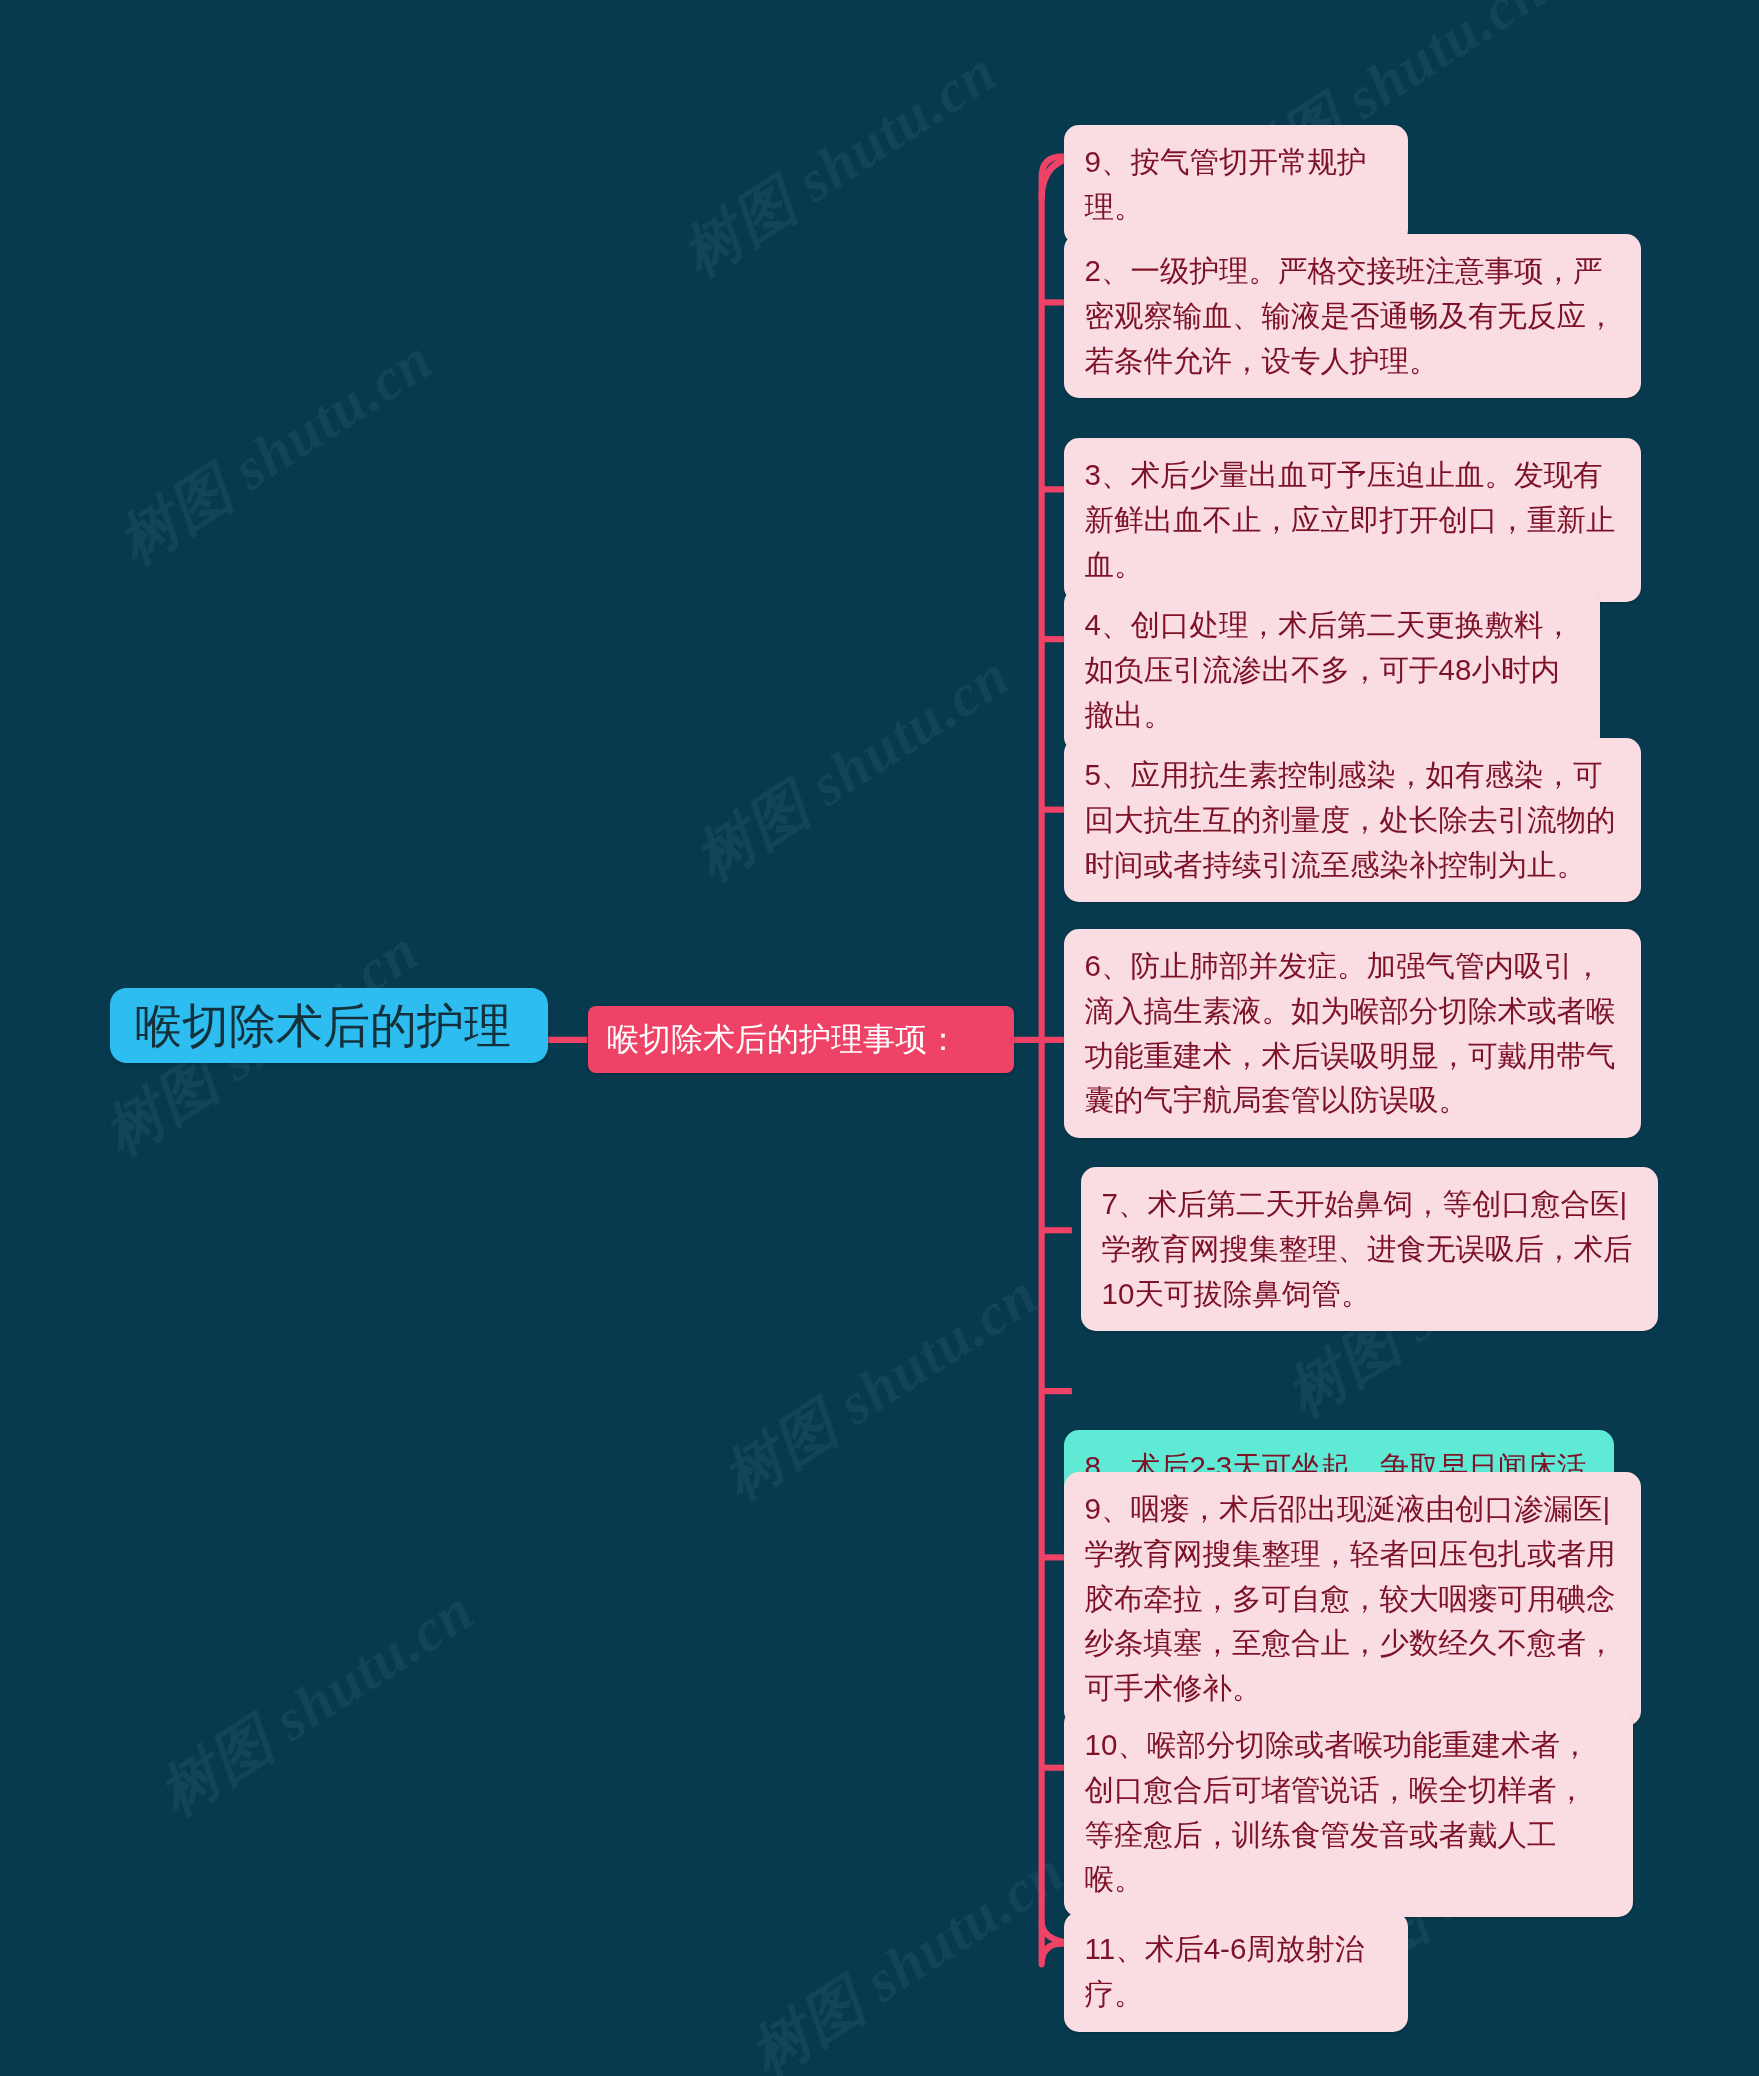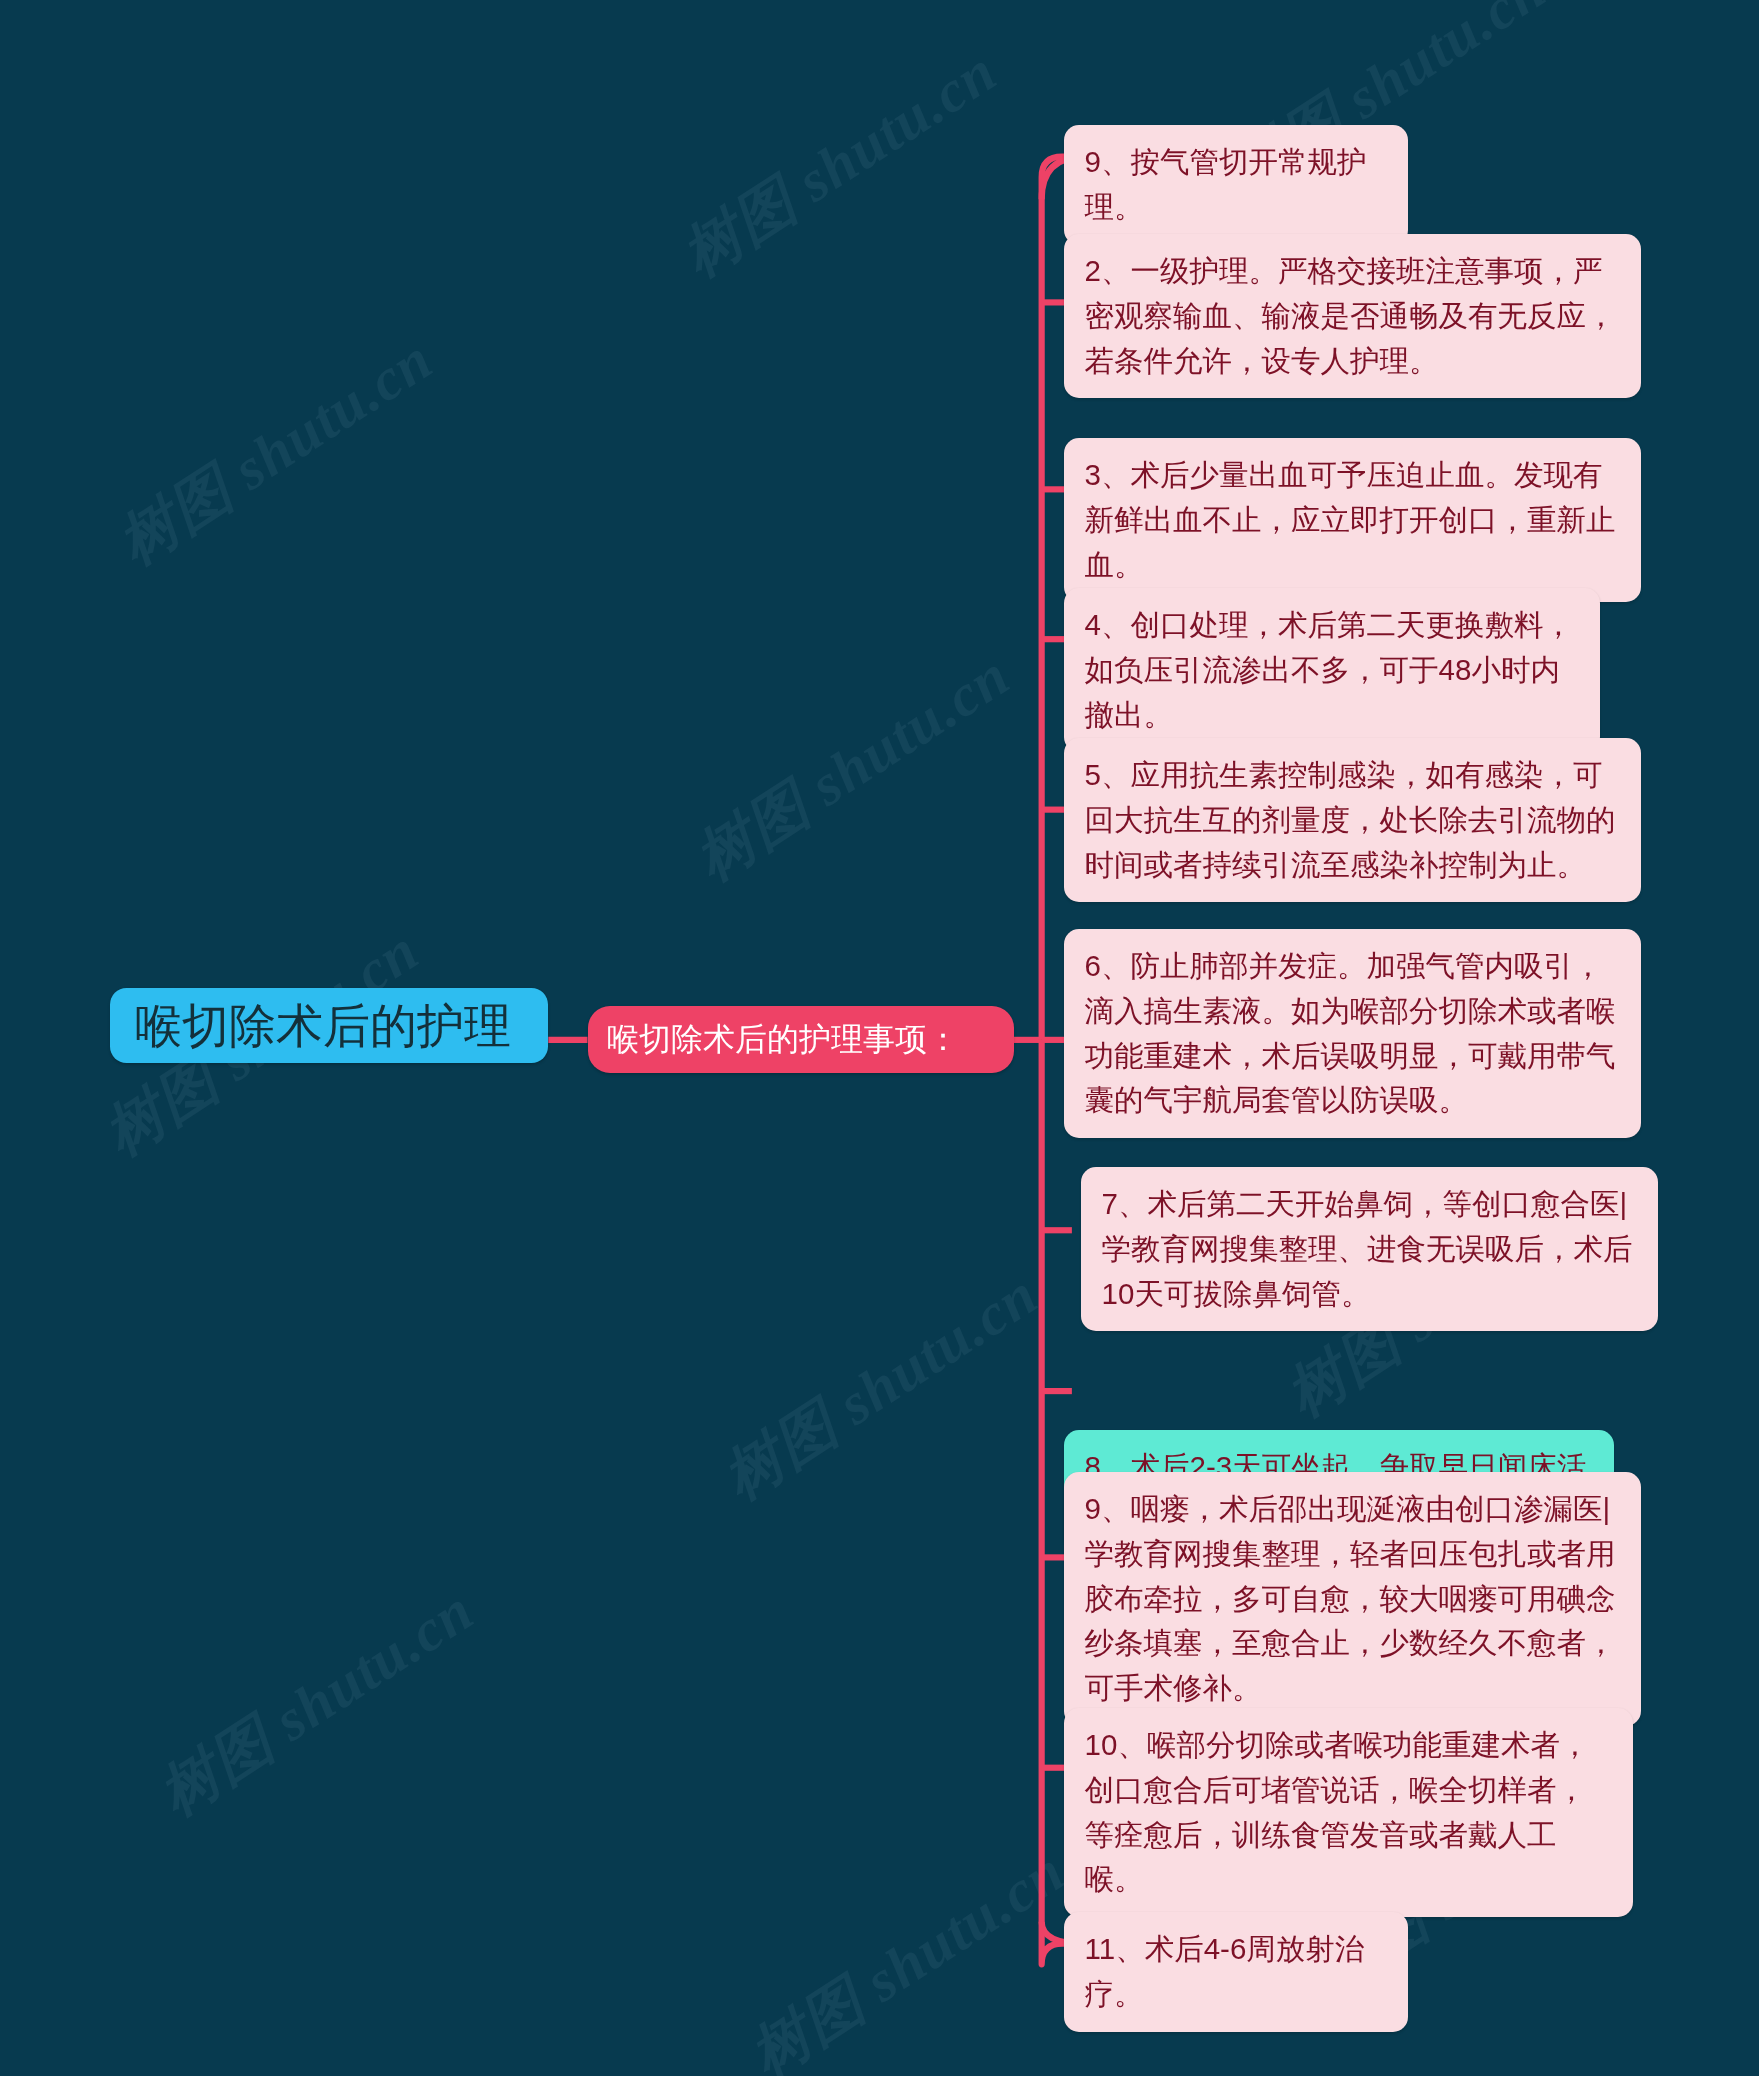--- a/index.html
+++ b/index.html
@@ -73,21 +73,21 @@
     white-space: nowrap;
     font-weight: 400;
   }
 
   .branch-node {
     left: 588px;
     top: 1006px;
     width: 426px;
     height: 67px;
     background: #ee4266;
-    border-radius: 22px;
+    border-radius: 8px;
     padding: 0 19px;
     box-shadow: 0 1.4px 2.7px rgba(0,0,0,.18);
   }
   .branch-node .label {
     font-size: 32px;
     line-height: 1.15;
     color: #ffffff;
     white-space: nowrap;
   }
 

